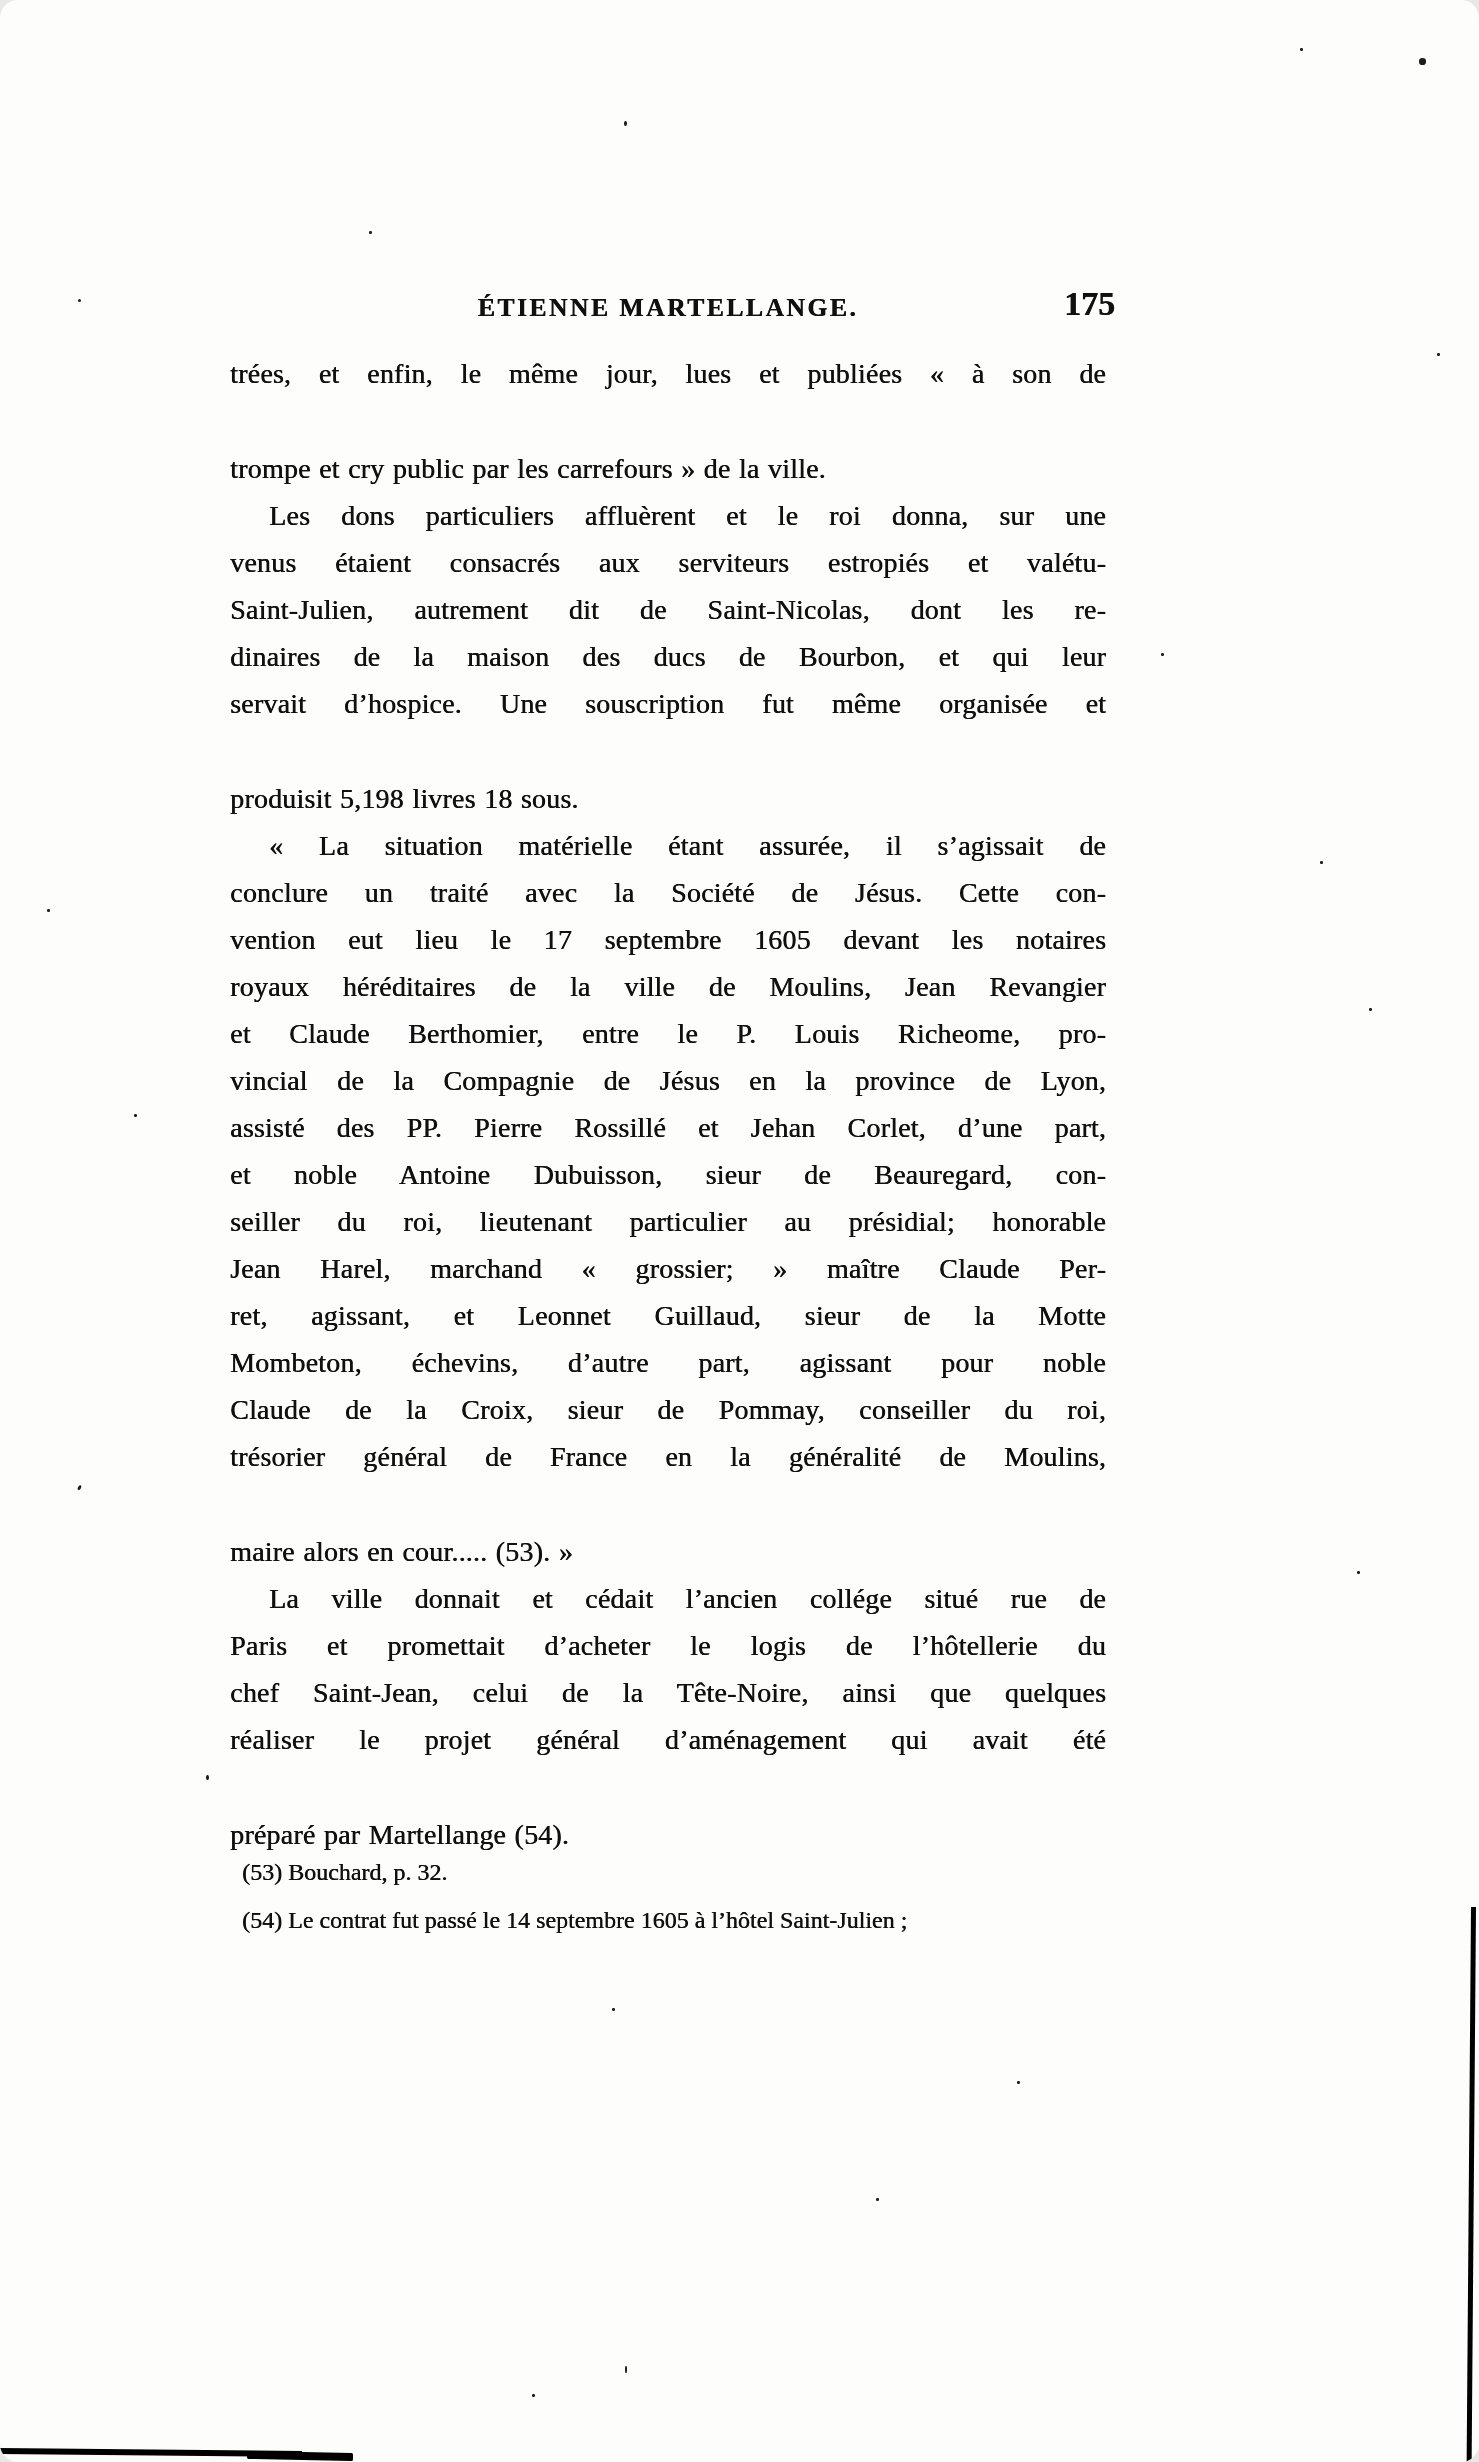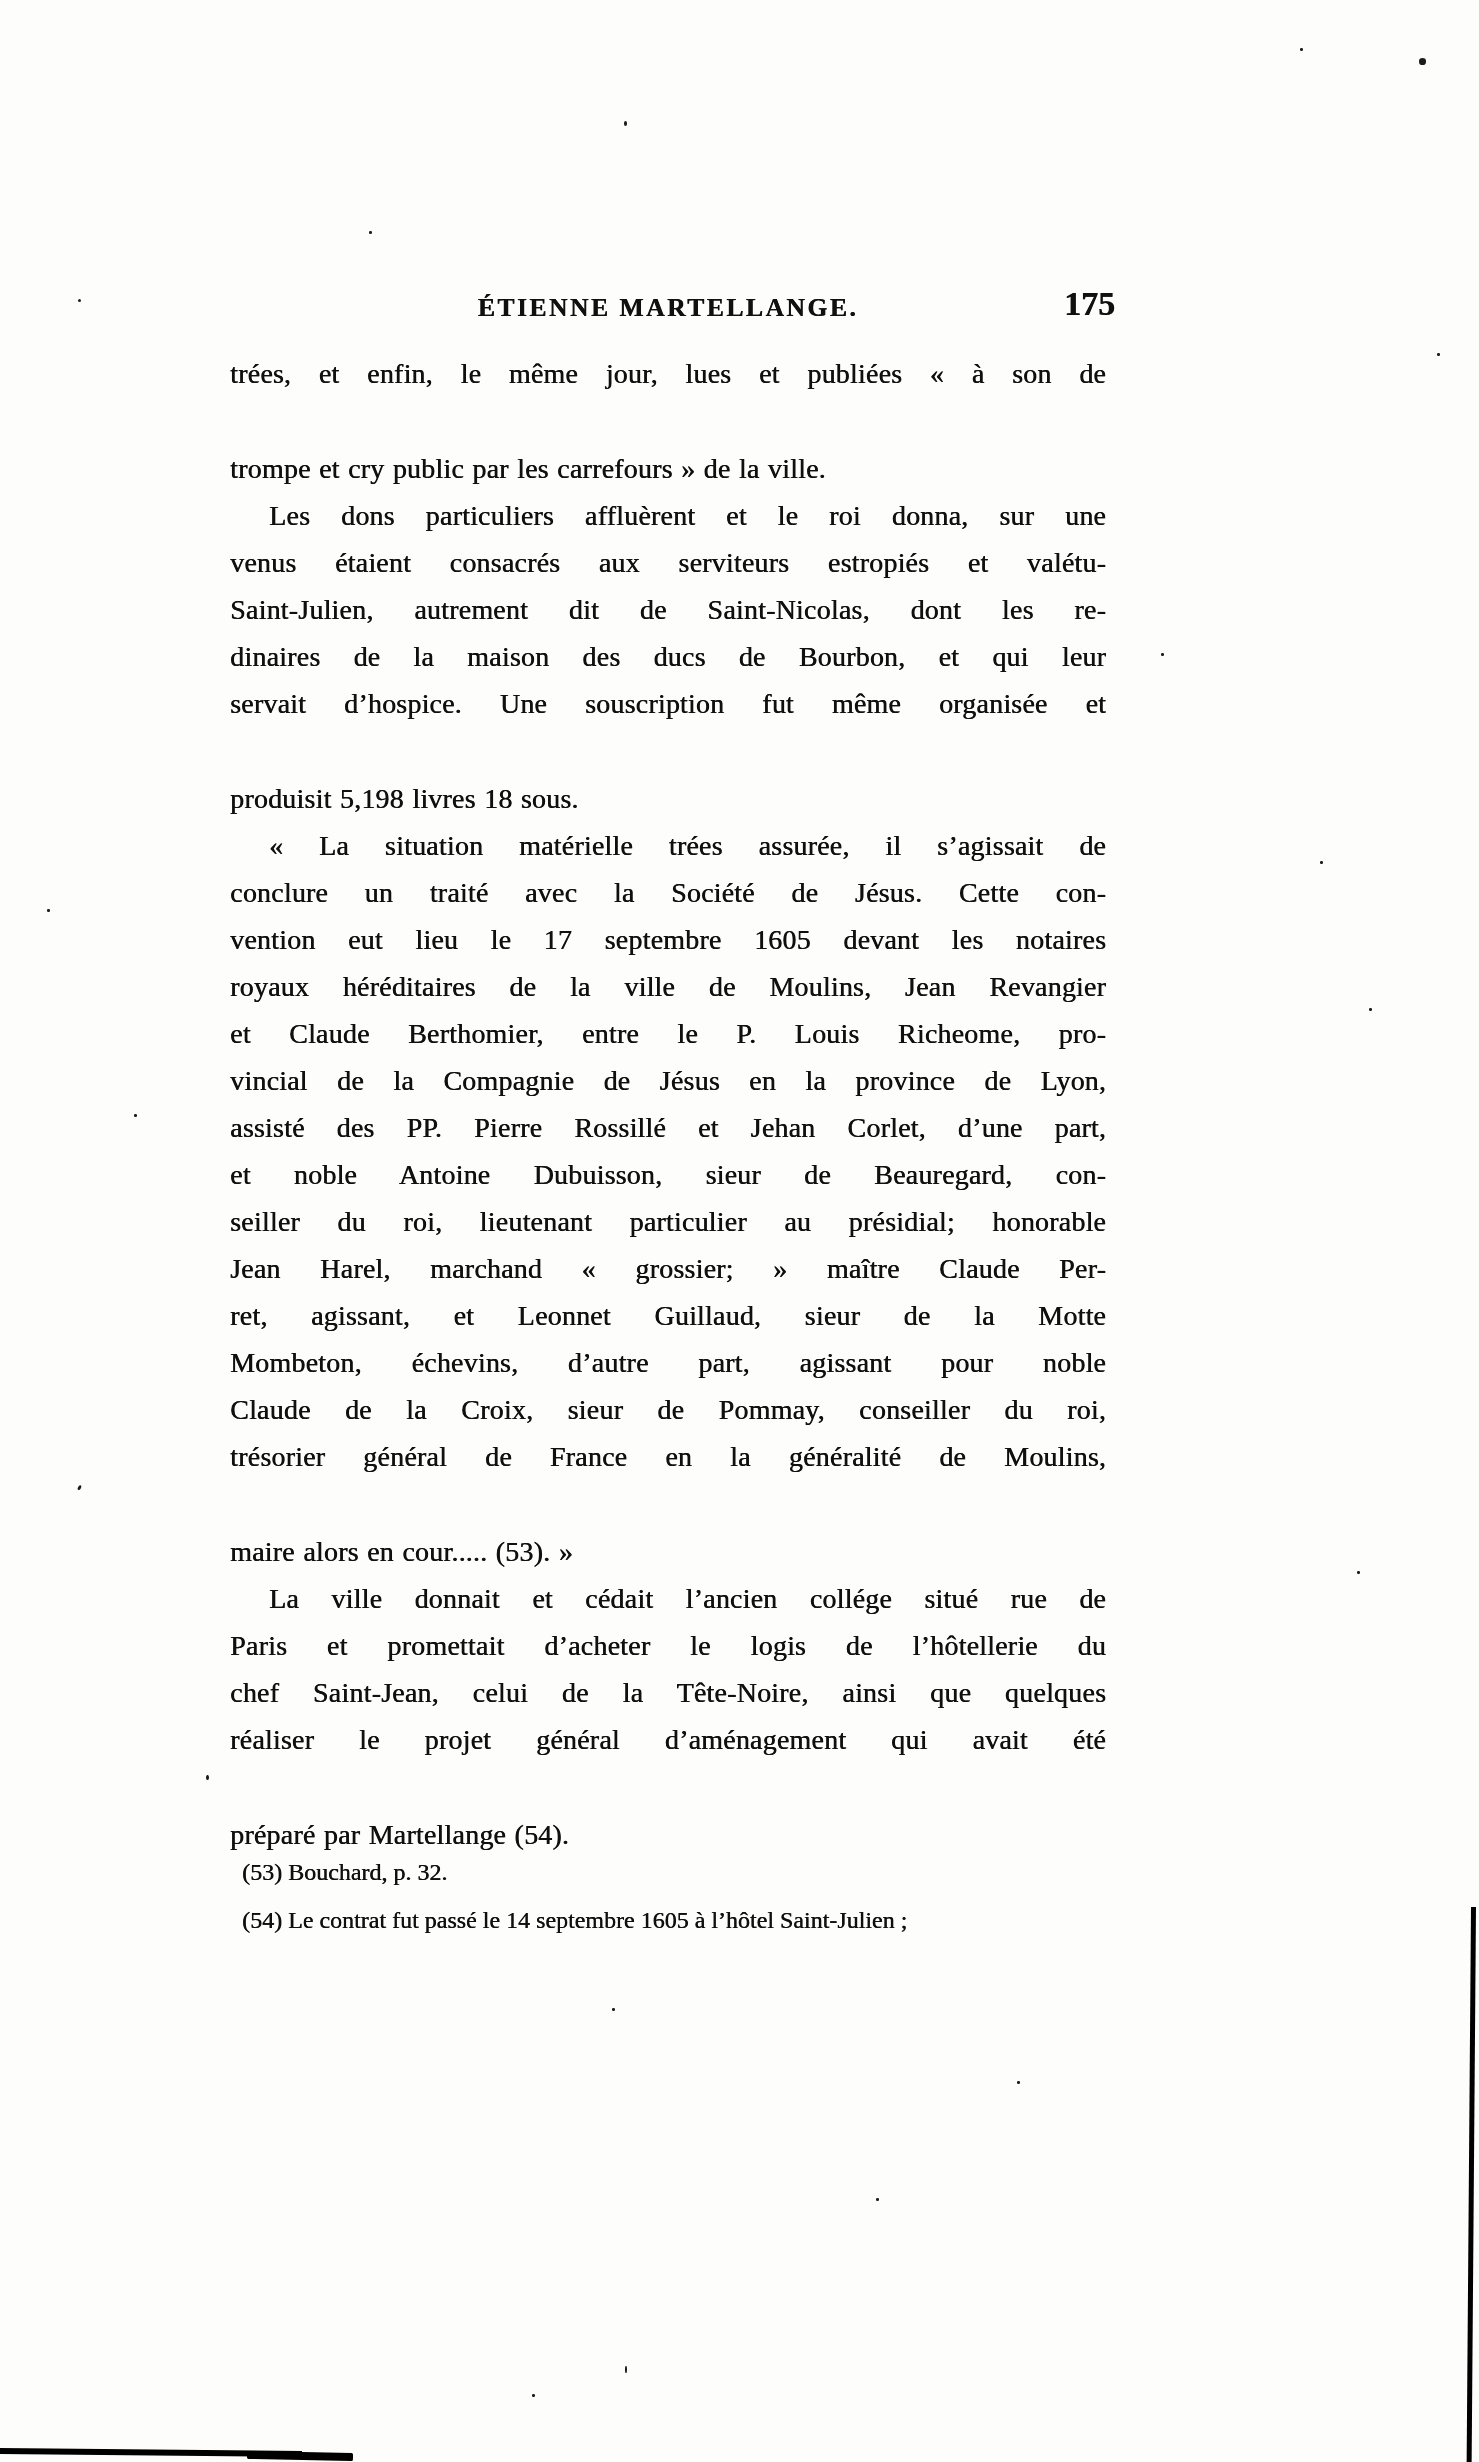--- a/index.html
+++ b/index.html
@@ -3,20 +3,21 @@
 <meta charset="utf-8">
 <style>
   html,body { margin:0; padding:0; background:#e8e8e6; }
   .page {
     position:relative;
     width:1479px; height:2462px;
     background:#fdfdfc;
     font-family:"Liberation Serif", serif;
     color:#101010;
     overflow:hidden;
+    border-radius:18px;
   }
   .running-title {
     position:absolute; left:230px; top:290px; width:876px;
     text-align:center;
     font-size:25.6px; font-weight:bold; letter-spacing:2.5px;
     line-height:35px;
     text-shadow:0.4px 0 0 currentColor;
     white-space:nowrap;
   }
   .page-number {
@@ -82,21 +83,21 @@
     <div class="paragraph">
       <div class="line indent">Les dons particuliers affluèrent et le roi donna, sur une</div>
       <div class="line">venus étaient consacrés aux serviteurs estropiés et valétu-</div>
       <div class="line">Saint-Julien, autrement dit de Saint-Nicolas, dont les re-</div>
       <div class="line">dinaires de la maison des ducs de Bourbon, et qui leur</div>
       <div class="line">servait d’hospice. Une souscription fut même organisée et</div>
       <div class="line last">produisit 5,198 livres 18 sous.</div>
     </div>
 
     <div class="paragraph">
-      <div class="line indent">« La situation matérielle trées assurée, il s’agissait de</div>
+      <div class="line indent">« La situation matérielle étant assurée, il s’agissait de</div>
       <div class="line">conclure un traité avec la Société de Jésus. Cette con-</div>
       <div class="line">vention eut lieu le 17 septembre 1605 devant les notaires</div>
       <div class="line">royaux héréditaires de la ville de Moulins, Jean Revangier</div>
       <div class="line">et Claude Berthomier, entre le P. Louis Richeome, pro-</div>
       <div class="line">vincial de la Compagnie de Jésus en la province de Lyon,</div>
       <div class="line">assisté des PP. Pierre Rossillé et Jehan Corlet, d’une part,</div>
       <div class="line">et noble Antoine Dubuisson, sieur de Beauregard, con-</div>
       <div class="line">seiller du roi, lieutenant particulier au présidial; honorable</div>
       <div class="line">Jean Harel, marchand « grossier; » maître Claude Per-</div>
       <div class="line">ret, agissant, et Leonnet Guillaud, sieur de la Motte</div>

